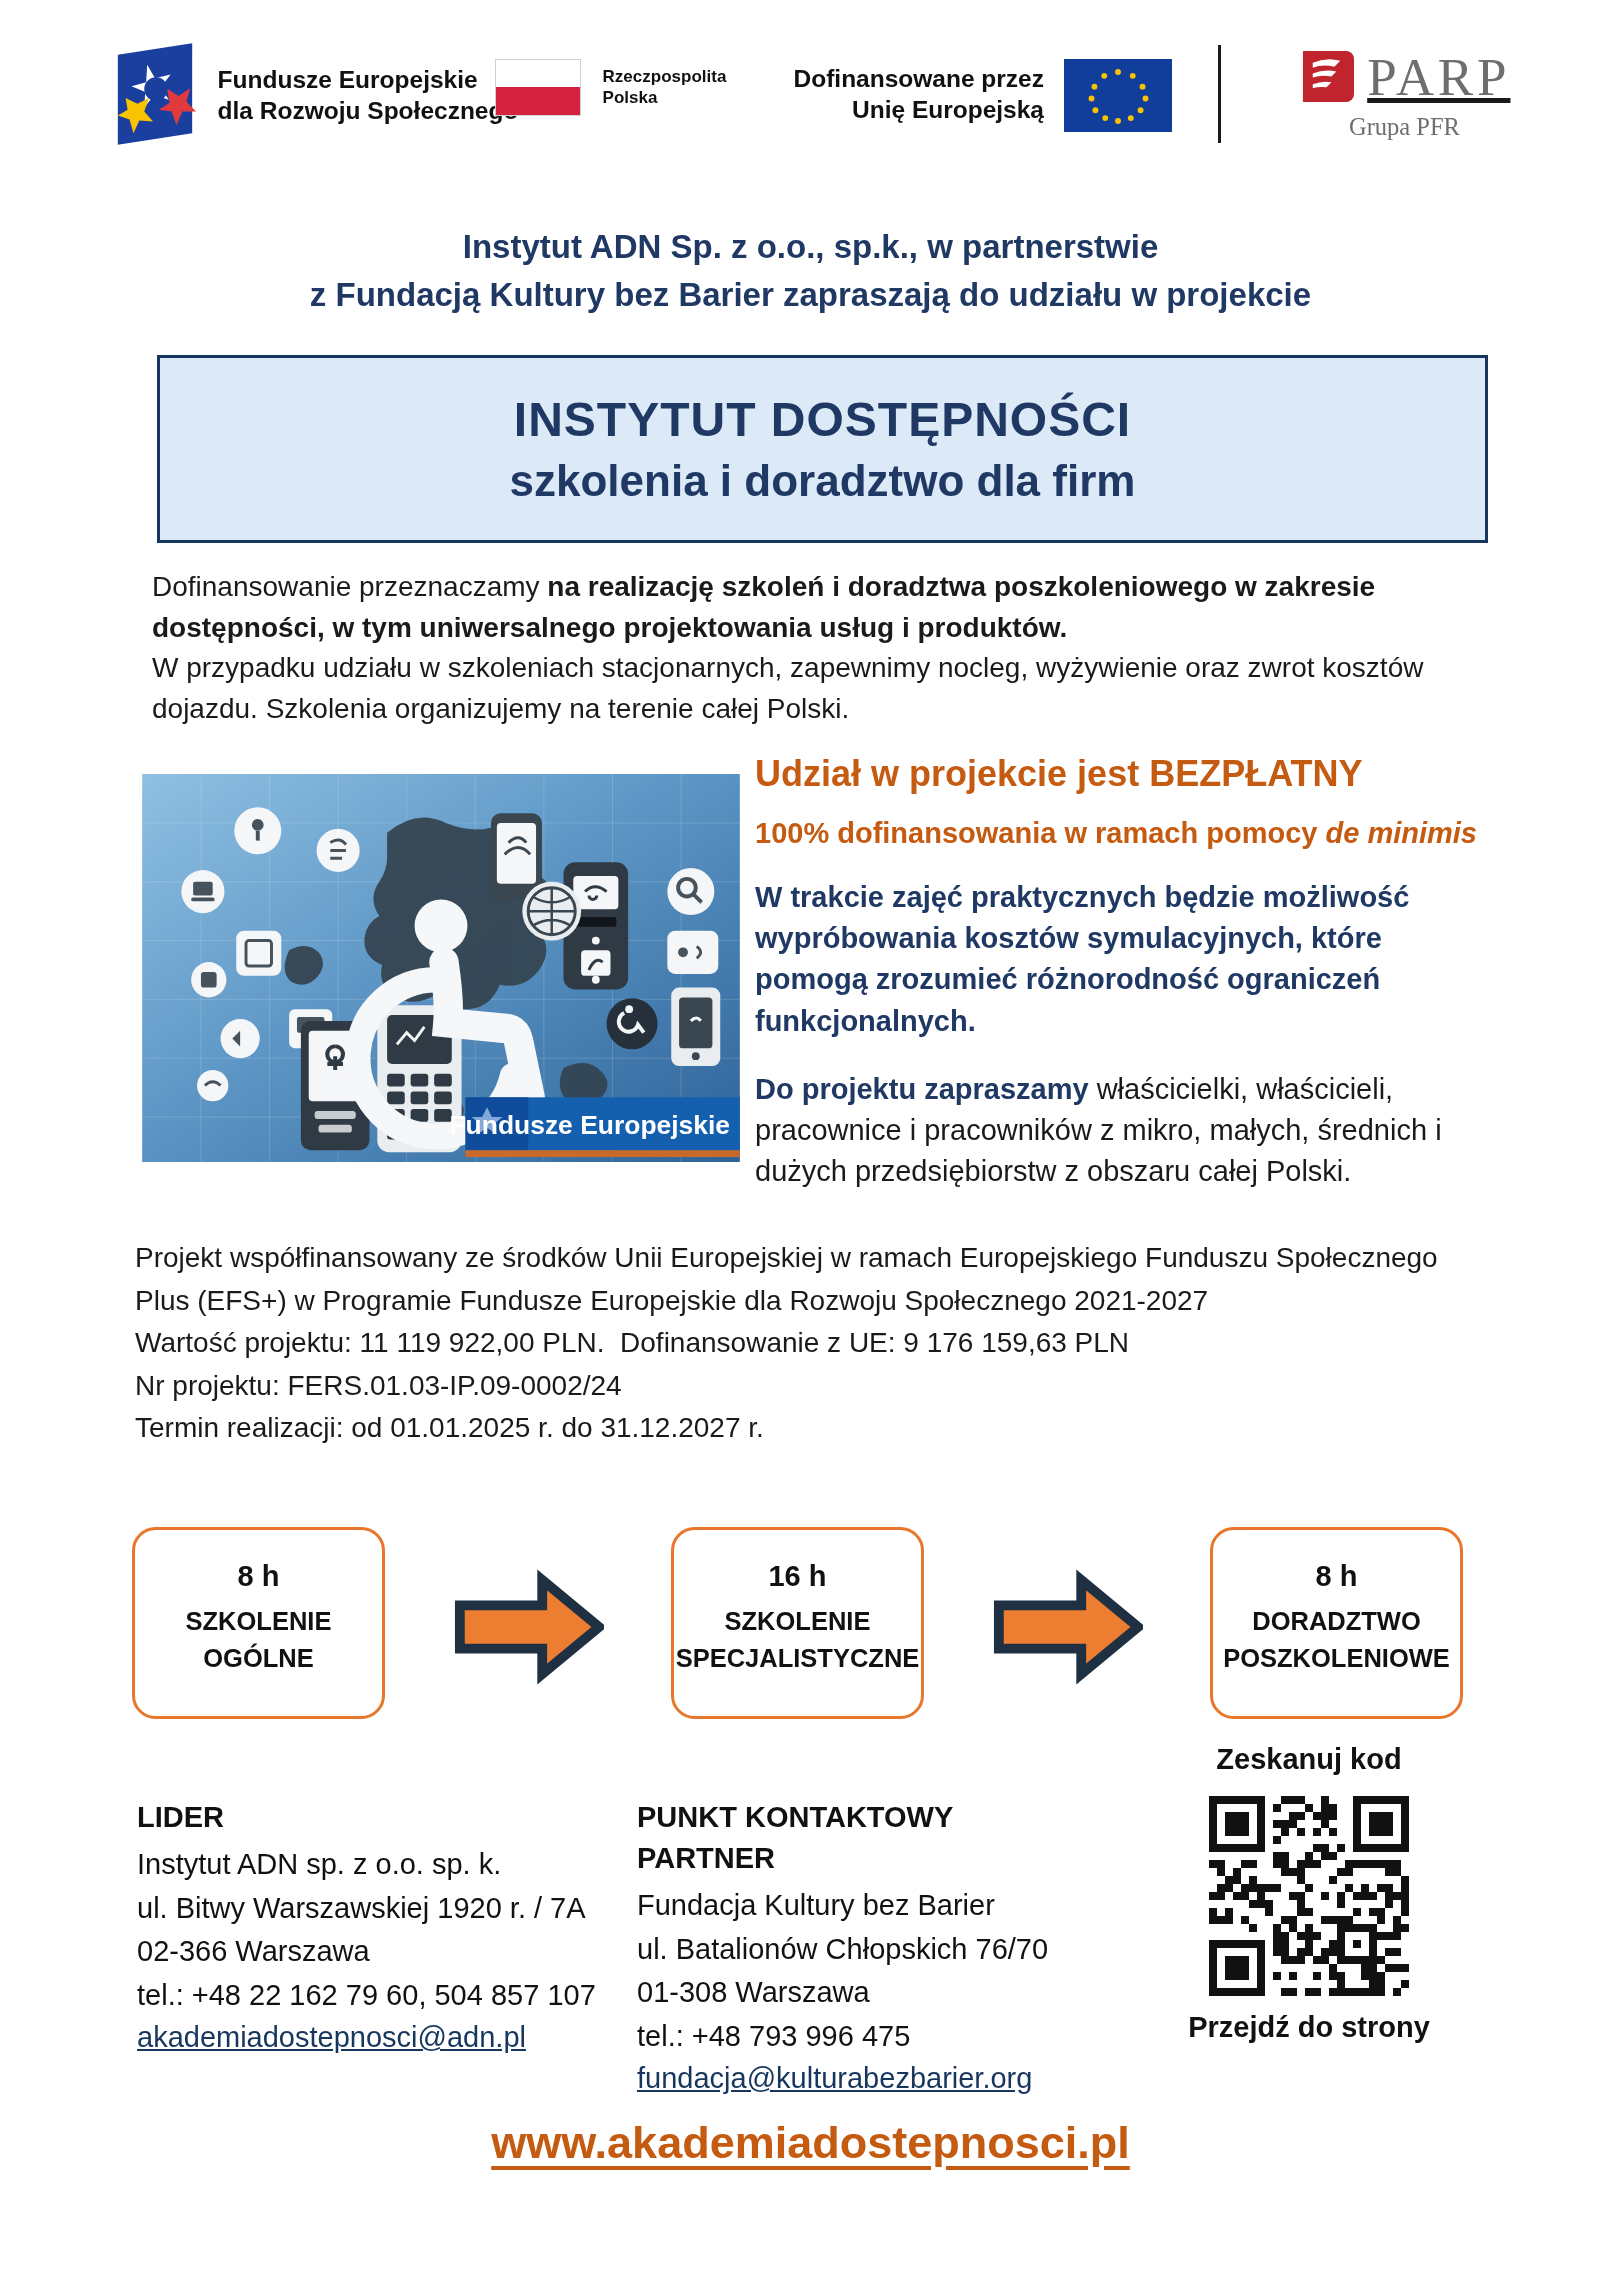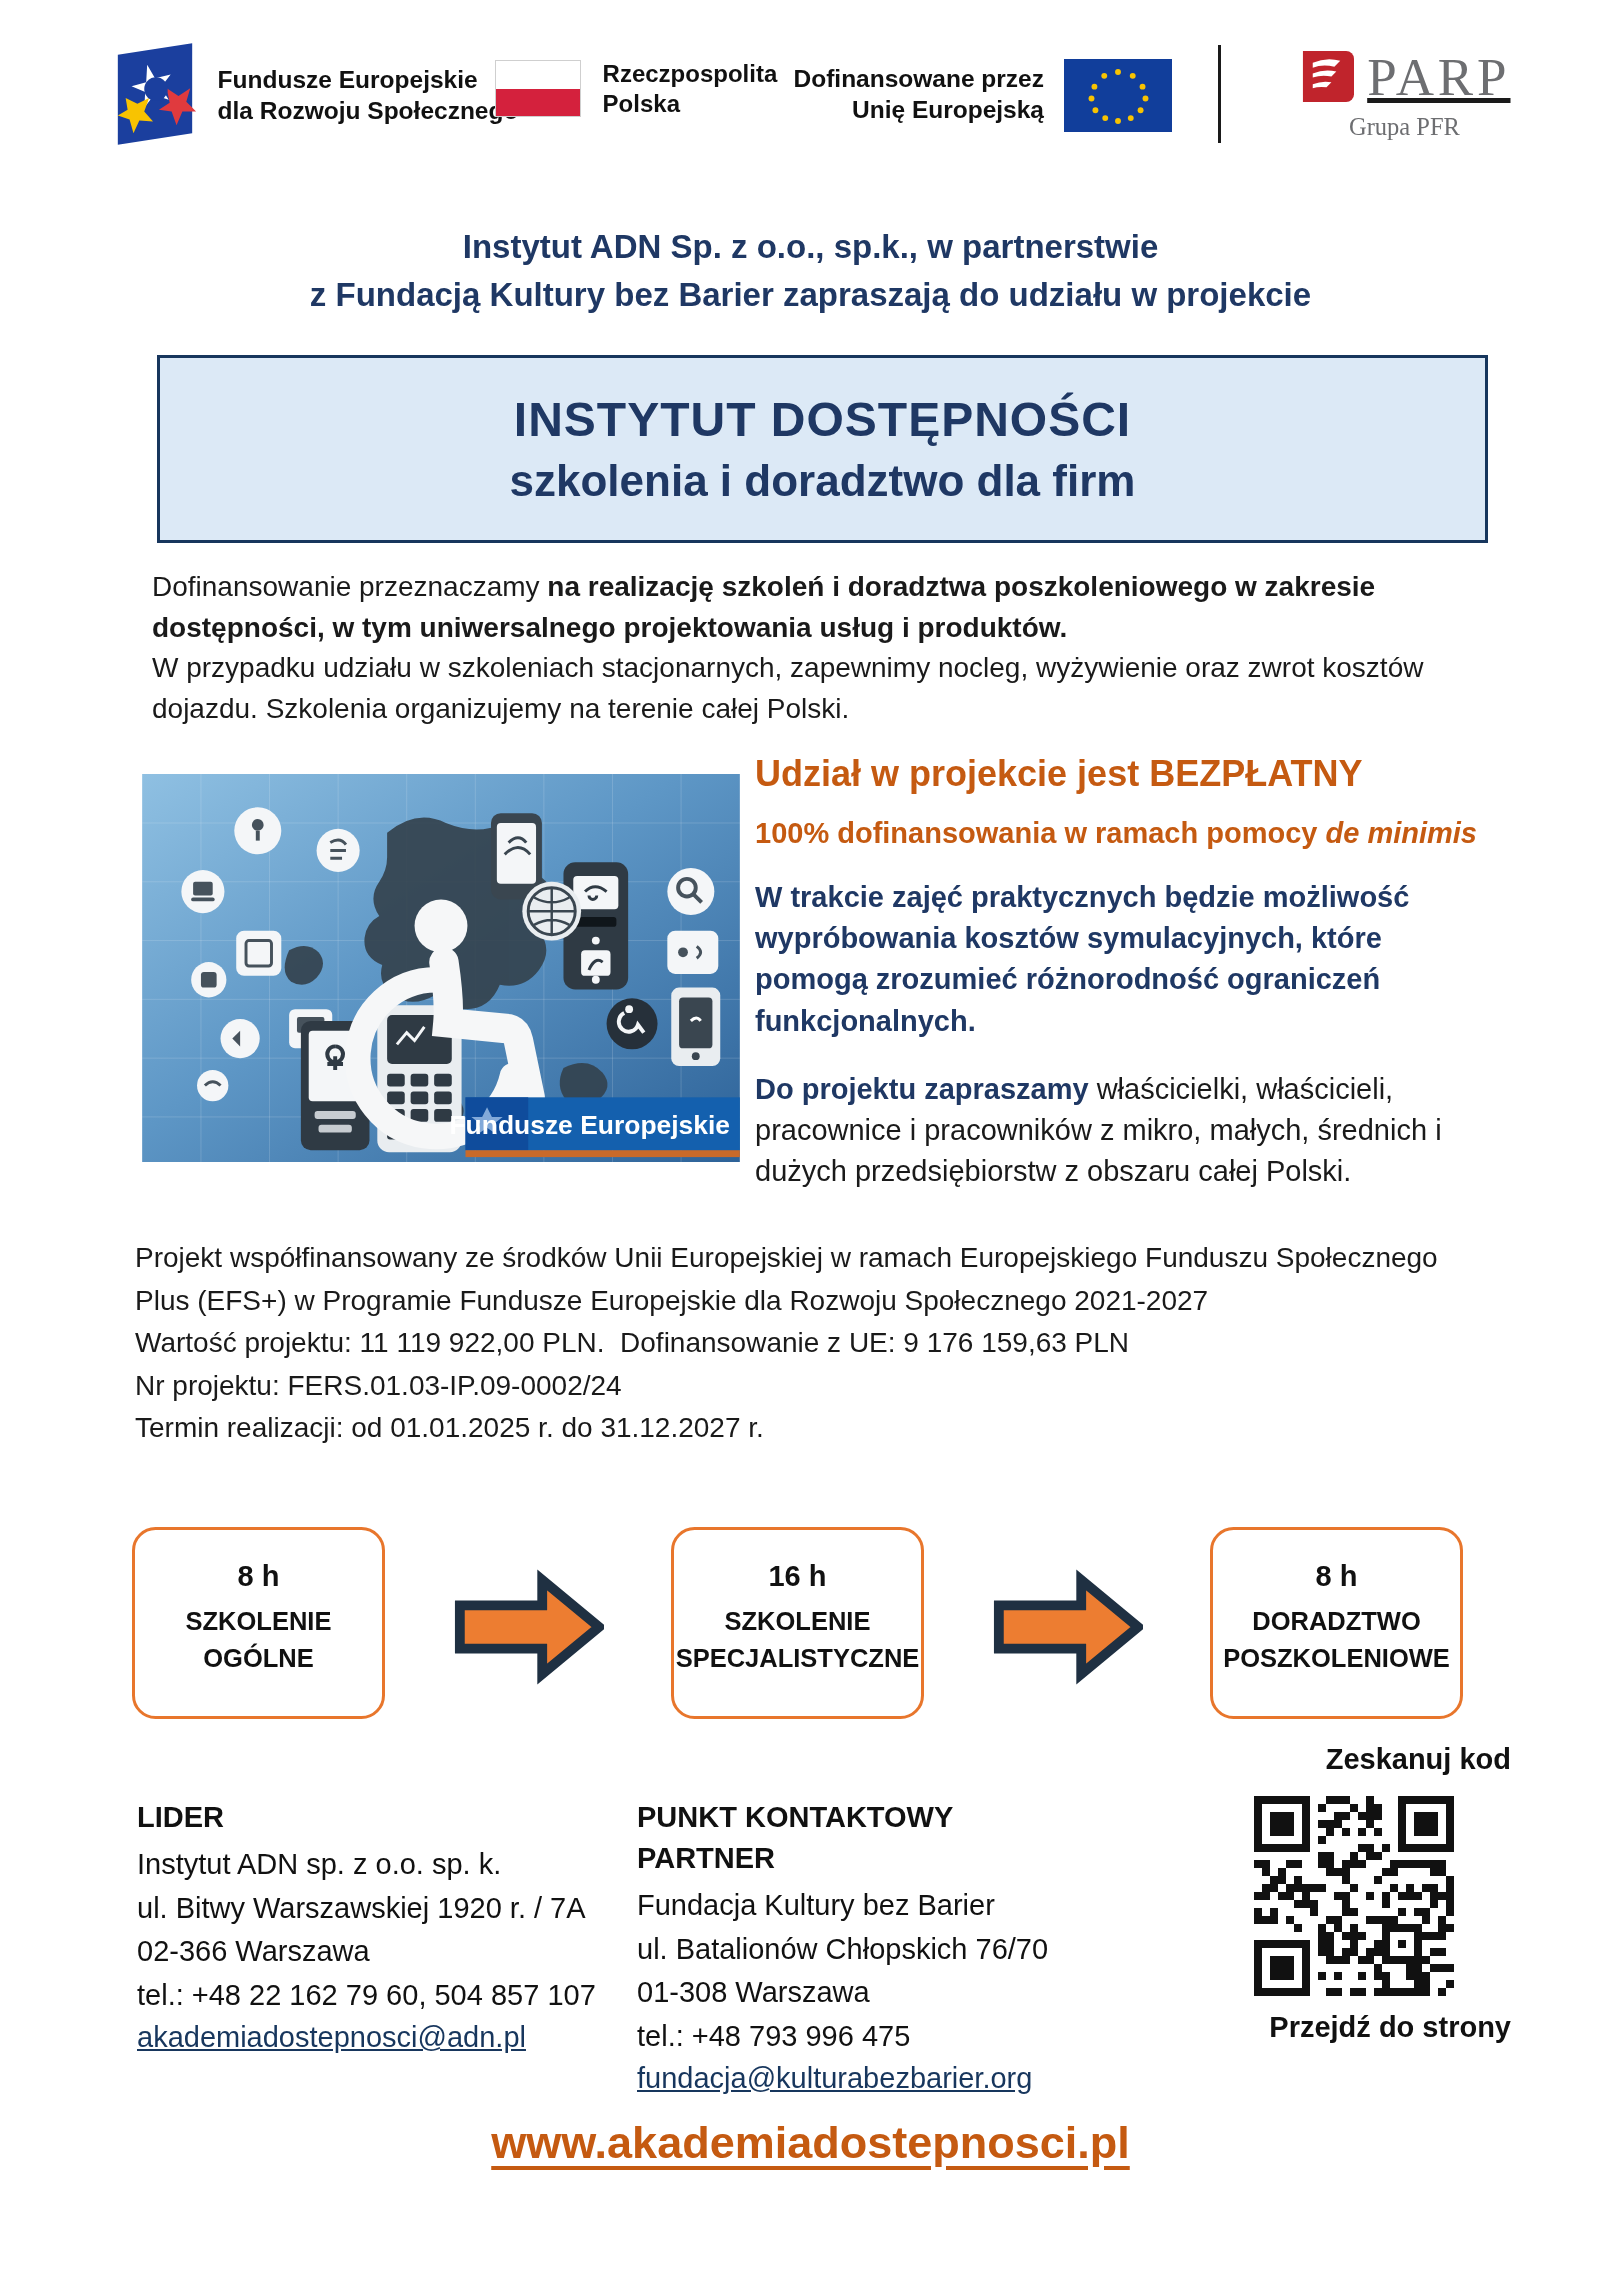--- a/index.html
+++ b/index.html
@@ -10,21 +10,21 @@
     font-family:"Liberation Sans", sans-serif; color:#1a1a1a;
   }
   
   .header { position:absolute; top:37px; left:0; width:100%; height:127px; }
   .fe-logo { position:absolute; left:110px; top:5.9px; display:flex; align-items:center; gap:17.6px; }
   .fe-logo-text { font-size:24.5px; font-weight:bold; line-height:1.25; color:#111; }
   .pl-block { position:absolute; left:495px; top:21.6px; display:flex; align-items:center; gap:21.6px; }
   .pl-flag { width:86px; height:57px; border:1px solid #cfcfcf; }
   .pl-flag .w { height:50%; background:#ffffff; }
   .pl-flag .r { height:50%; background:#d4213d; }
-  .pl-text { font-size:24px; font-weight:bold; line-height:1.25; color:#111; }
+  .pl-text { font-size:17px; font-weight:bold; line-height:1.25; color:#111; }
   .eu-block { position:absolute; left:784px; top:21.6px; display:flex; align-items:center; gap:19.6px; }
   .eu-text { width:260px; text-align:right; font-size:24.5px; font-weight:bold; line-height:1.25; color:#111; }
   .eu-flag { width:108px; height:73px; background:#113e9b; position:relative; }
   .header-sep { position:absolute; left:1218px; top:7.8px; width:2.9px; height:98px; background:#1a1a1a; }
   .parp { position:absolute; left:1292px; top:9.8px; width:225px; text-align:center; }
   .parp-row { display:flex; align-items:center; gap:13.7px; justify-content:center;text-decoration:underline; }
   .parp-name { font-family:"Liberation Serif", serif; font-size:53px; color:#6d6e71; letter-spacing:3.9px; }
   .parp-sub { font-family:"Liberation Serif", serif; font-size:24.5px; color:#6d6e71; margin-top:5.9px; }
   
   .intro-title {
@@ -62,21 +62,21 @@
   }
   .step-box .hours { font-size:29px; font-weight:bold; color:#111; margin-bottom:9.8px; }
   .step-box .lbl { font-size:25.5px; font-weight:bold; color:#111; line-height:1.45; }
   .step-arrow { margin-top:41px; }
   
   .contact-a { position:absolute; top:1797px; left:137px; width:490px; }
   .contact-b { position:absolute; top:1797px; left:637px; width:500px; }
   .contact-title { font-size:29px; font-weight:bold; line-height:1.4; color:#111; }
   .contact-lines { margin-top:5.9px; font-size:29px; line-height:1.5; color:#111; }
   .contact-email { display:inline-block; margin-top:3.9px; font-size:29px; color:#17365D; text-decoration:underline; }
-  .qr-col { position:absolute; top:1743px; left:1197px; width:314px; text-align:right; }
+  .qr-col { position:absolute; top:1743px; left:1152px; width:314px; text-align:center; }
   .qr-col .cap { font-size:29px; font-weight:bold; color:#111; }
   .qr-wrap { margin:19.6px auto 0; width:200px; height:200px; background:#fff; }
   .qr-col .cap2 { margin-top:15.7px; font-size:29px; font-weight:bold; color:#111; }
   
   .footer-url {
     position:absolute; top:2117px; left:0; width:100%; text-align:center;
   }
   .footer-url a { font-size:45px; font-weight:bold; color:#C55A11; text-decoration:underline; text-underline-offset:7.8px; }
 </style>
 </head>

